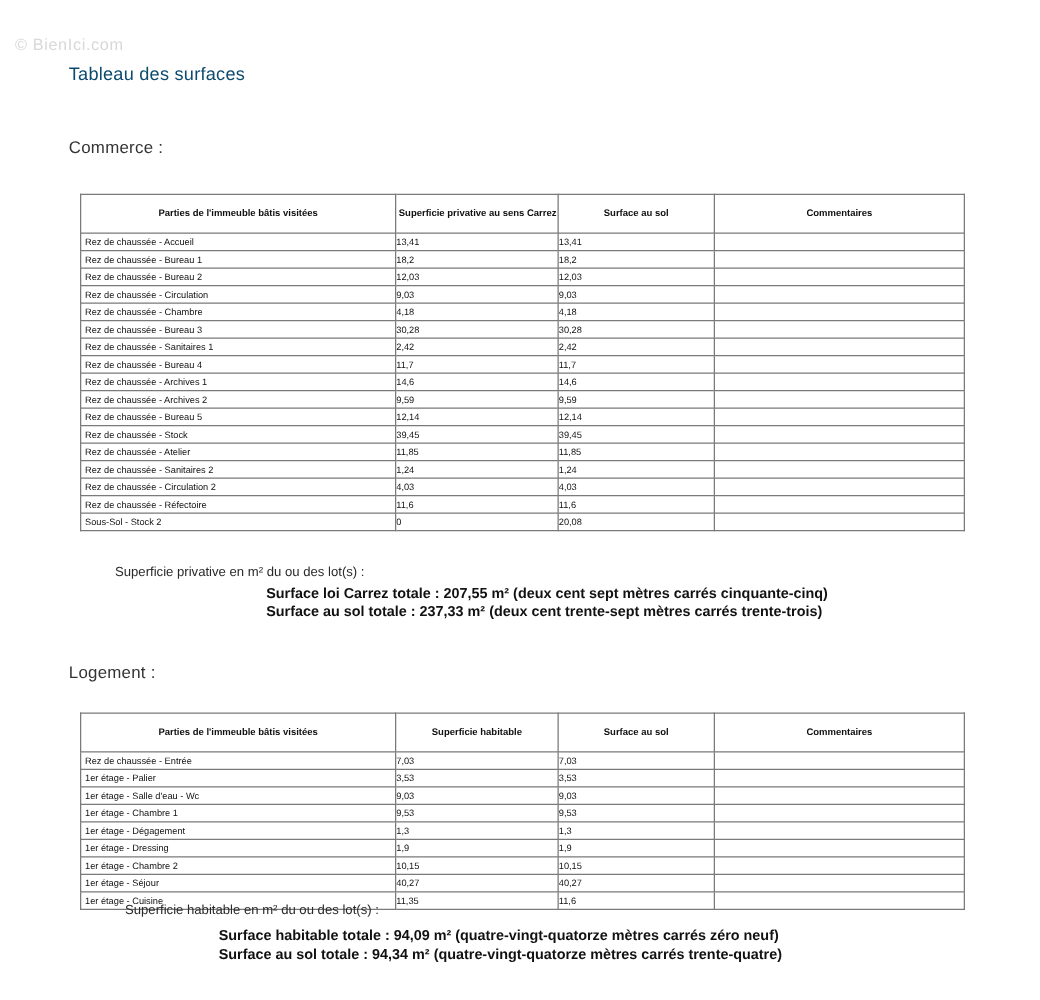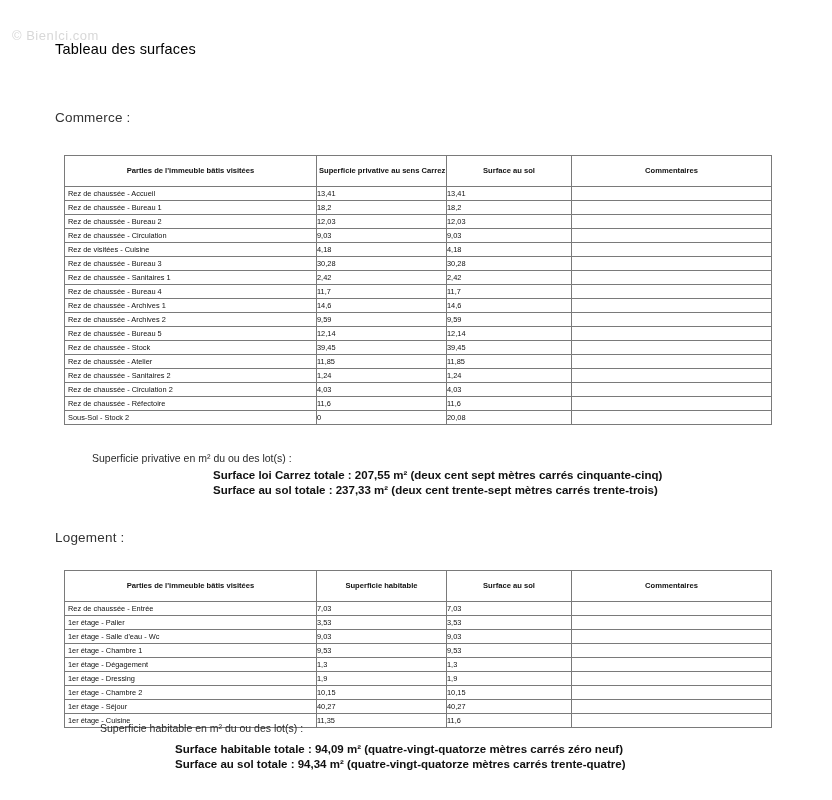--- a/index.html
+++ b/index.html
@@ -27,23 +27,23 @@
   .page {
     position: absolute;
     left: 0;
     top: 0;
     width: 696px;
     height: 800px;
   }
   .doc-title {
     position: absolute;
     left: 55px;
-    top: 41px;
+    top: 52px;
     font-size: 14.5px;
-    color: #000000;
+    color: #0c4a6e;
     letter-spacing: 0.2px;
   }
   .section-heading {
     position: absolute;
     font-size: 13.5px;
     color: #333333;
     letter-spacing: 0.2px;
   }
   #commerce-heading { left: 55px; top: 110px; }
   #logement-heading { left: 55px; top: 530px; }
@@ -155,21 +155,21 @@
           <td class="num">12,03</td>
           <td class="comment"></td>
         </tr>
       <tr>
           <td class="label">Rez de chaussée - Circulation</td>
           <td class="num">9,03</td>
           <td class="num">9,03</td>
           <td class="comment"></td>
         </tr>
       <tr>
-          <td class="label">Rez de visitées - Cuisine</td>
+          <td class="label">Rez de chaussée - Chambre</td>
           <td class="num">4,18</td>
           <td class="num">4,18</td>
           <td class="comment"></td>
         </tr>
       <tr>
           <td class="label">Rez de chaussée - Bureau 3</td>
           <td class="num">30,28</td>
           <td class="num">30,28</td>
           <td class="comment"></td>
         </tr>

